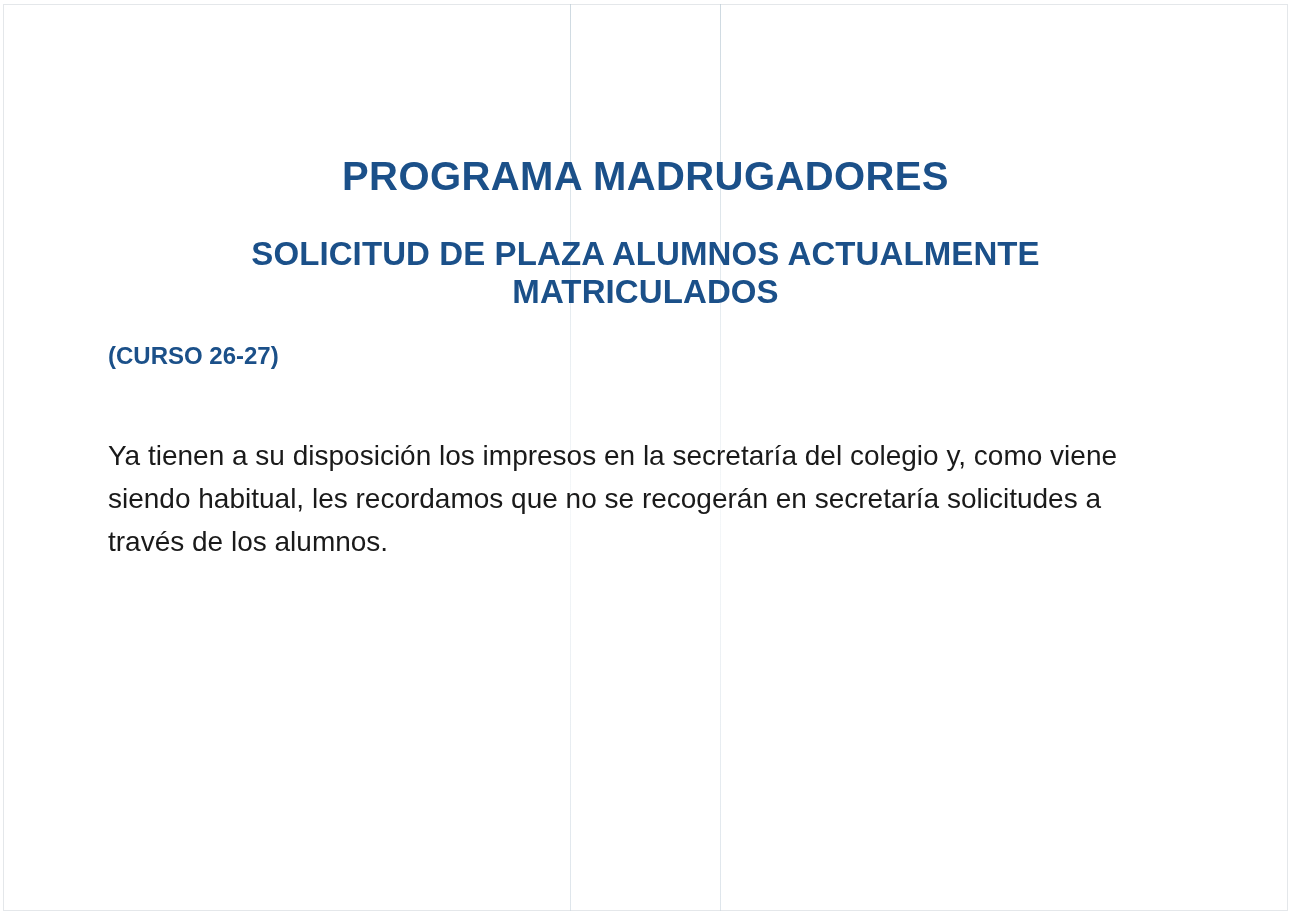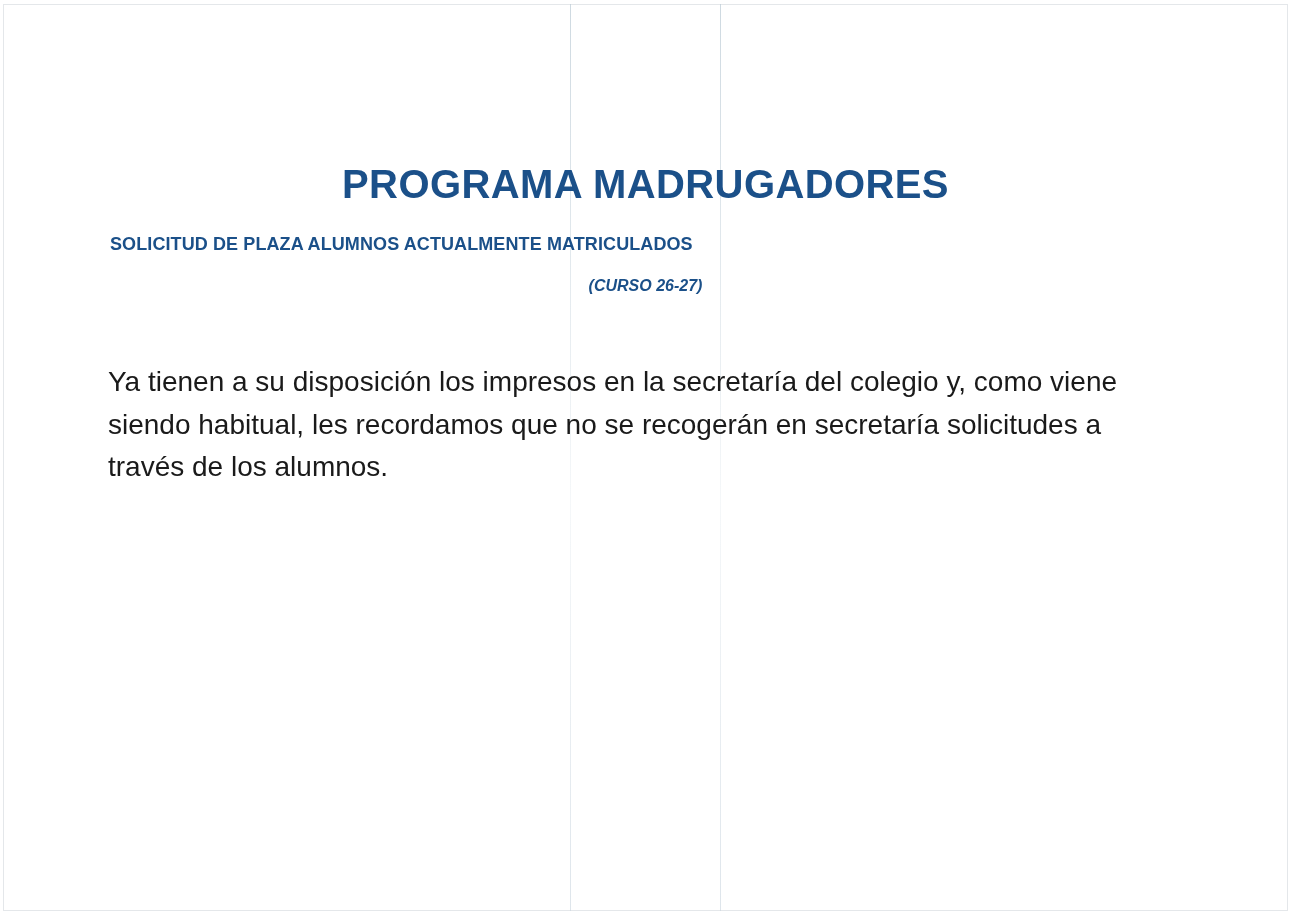--- a/index.html
+++ b/index.html
@@ -35,53 +35,51 @@
     bottom: 4px;
     width: 1px;
     background: linear-gradient(to bottom, rgba(190,205,215,0.75), rgba(215,225,232,0.25) 55%, rgba(200,212,222,0.6));
     pointer-events: none;
   }
   .scan-fold.left  { left: 570px; }
   .scan-fold.right { left: 720px; }
 
   .content {
     position: relative;
-    padding: 16px 108px;
+    padding: 8px 108px;
     box-sizing: border-box;
   }
 
   .title {
     margin: 0;
     padding-top: 146px;
     text-align: center;
     color: #1b5089;
     font-size: 40px;
     font-weight: bold;
     letter-spacing: 0.4px;
     line-height: 1.1;
   }
   .subtitle {
-    margin: 2px;
+    margin: 11px;
     padding-top: 26px;
-    text-align: left;
+    text-align: center;
     color: #1b5089;
-    font-size: 18px;
+    font-size: 33px;
     font-weight: bold;
     letter-spacing: 0.1px;
     line-height: 1.15;
   }
   .course {
     margin: 0;
     padding-top: 20px;
-    text-align: center;
     color: #1b5089;
-    font-size: 16px;
+    font-size: 24px;
     font-weight: bold;
     line-height: 1.15;
-    font-style: italic;
   }
   .deadline {
     margin: 0;
     padding-top: 74px;
     text-align: center;
     color: #2f9e5e;
     font-size: 24px;
     font-weight: bold;
     line-height: 1.2;
   }

